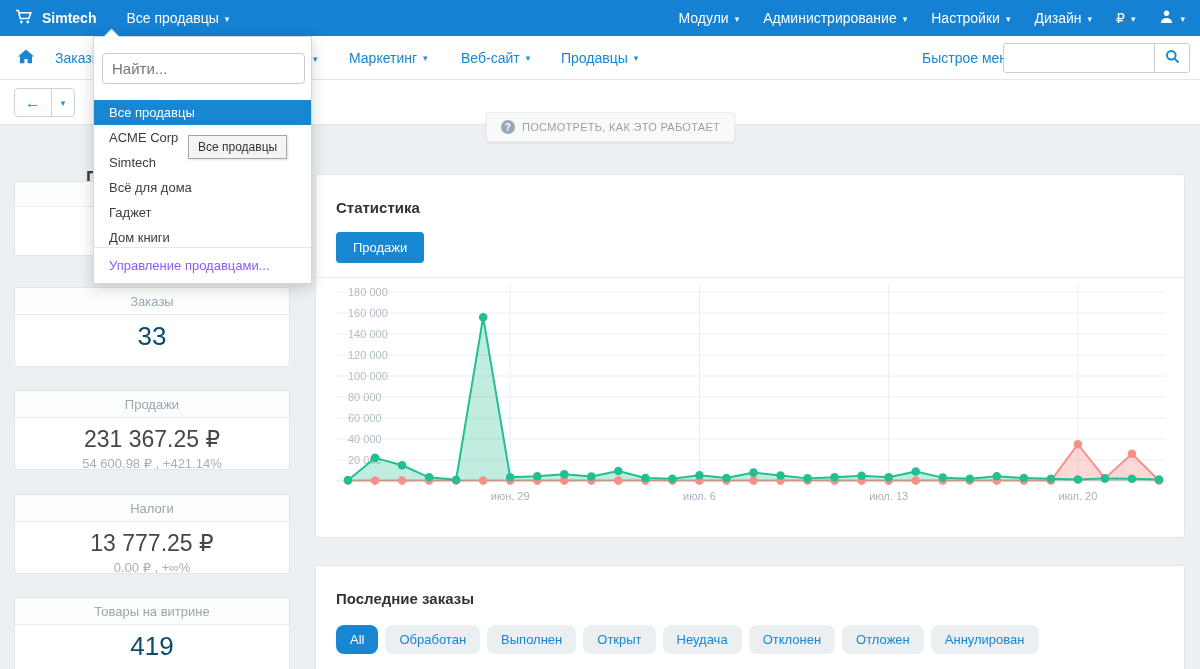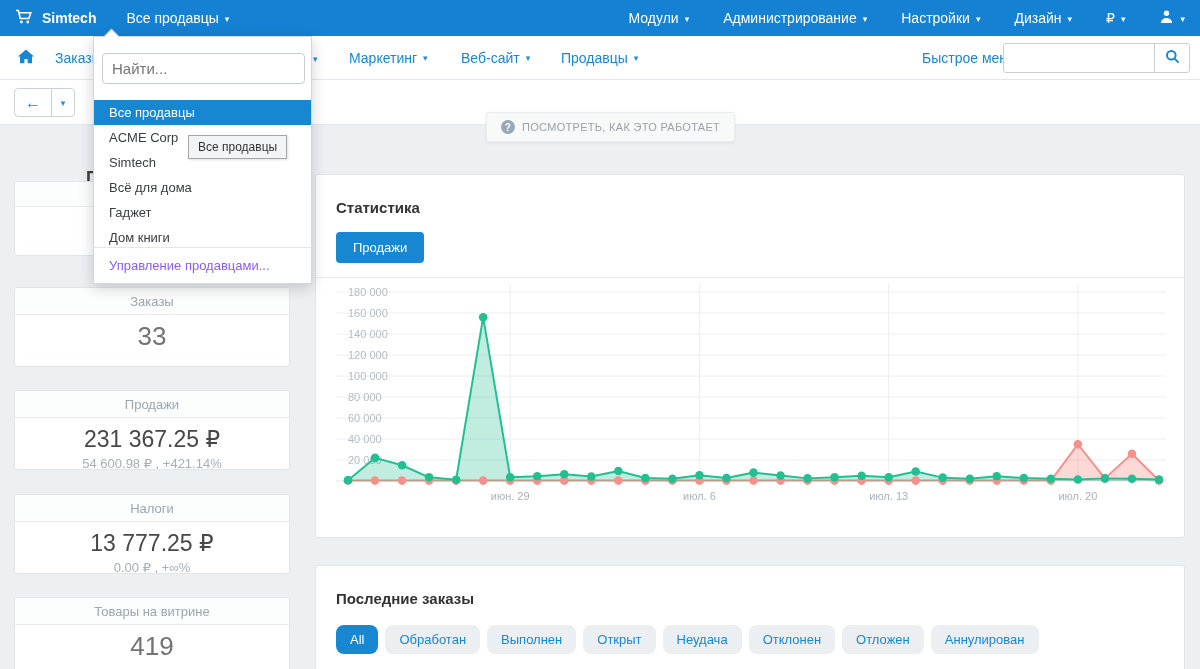--- a/index.html
+++ b/index.html
@@ -9,21 +9,21 @@
     background:#edf0f3;
     font-family:"Liberation Sans","DejaVu Sans",sans-serif;
     -webkit-font-smoothing:antialiased;
   }
   
   .topbar{position:absolute;left:0;top:0;width:1200px;height:36px;background:#1581d3;
     display:flex;align-items:center;padding:0 15px;color:#fff;font-size:14px;}
   .topbar .brand{font-weight:bold;margin-left:9px;}
   .tb-item{display:inline-flex;align-items:center;gap:6px;cursor:pointer;white-space:nowrap;}
   .tb-switcher{margin-left:30px;}
-  .tb-right{margin-left:auto;display:flex;align-items:center;gap:34px;}
+  .tb-right{margin-left:auto;display:flex;align-items:center;gap:24px;}
   .caret{font-size:9px;line-height:1;opacity:.95;position:relative;top:1px;}
   
   .navbar{position:absolute;left:0;top:36px;width:1200px;height:44px;background:#fff;
     border-bottom:1px solid #e3e7ea;font-size:14px;color:#1787d2;}
   .nav-item{position:absolute;top:50%;transform:translateY(-50%);display:inline-flex;
     align-items:center;gap:6px;cursor:pointer;white-space:nowrap;color:#1787d2;}
   .nav-item .caret{color:#1787d2;}
   .qsearch{position:absolute;left:1003px;top:7px;width:187px;height:30px;border:1px solid #c9ced3;
     border-radius:3px;background:#fff;display:flex;}
   .qsearch input{flex:1;border:0;outline:none;padding:0 9px;font-size:13px;min-width:0;
@@ -48,21 +48,21 @@
     padding:7px 14px;font-size:11px;letter-spacing:.3px;color:#9aa1a7;display:flex;
     align-items:center;gap:7px;cursor:pointer;white-space:nowrap;}
   .qmark{width:14px;height:14px;border-radius:50%;background:#97a9b5;color:#fff;font-size:10px;
     font-weight:bold;display:flex;align-items:center;justify-content:center;}
   
   .scard{position:absolute;left:14px;width:276px;background:#fff;border:1px solid #e0e5e9;
     border-radius:3px;overflow:hidden;}
   .scard .hd{padding:6px 8px 5px;text-align:center;font-size:13px;color:#9aa7b0;
     border-bottom:1px solid #e9edf0;background:#fcfdfd;min-height:25px;}
   .scard .bd{text-align:center;padding:7px 6px 9px;}
-  .val-blue{font-size:26px;color:#737373;line-height:1.1;text-align:center;}
+  .val-blue{font-size:26px;color:#0c4a6e;line-height:1.1;text-align:center;}
   .val-dark{font-size:23px;color:#474747;line-height:1.25;}
   .sub{font-size:13px;color:#a5afb7;margin-top:2px;min-height:15px;}
   
   .mcard{position:absolute;left:315px;width:870px;background:#fff;border:1px solid #e0e5e9;
     border-radius:3px;}
   .mcard h2{font-size:15px;color:#333;font-weight:bold;}
   .stats-card{top:174px;height:364px;padding:24px 20px 0;}
   .tabbtn{display:inline-block;margin-top:16px;background:#1787d2;color:#fff;font-size:13px;
     padding:8px 17px;border-radius:4px;cursor:pointer;}
   .stats-divider{margin:14px -20px 0;border-top:1px solid #e9edf0;}

